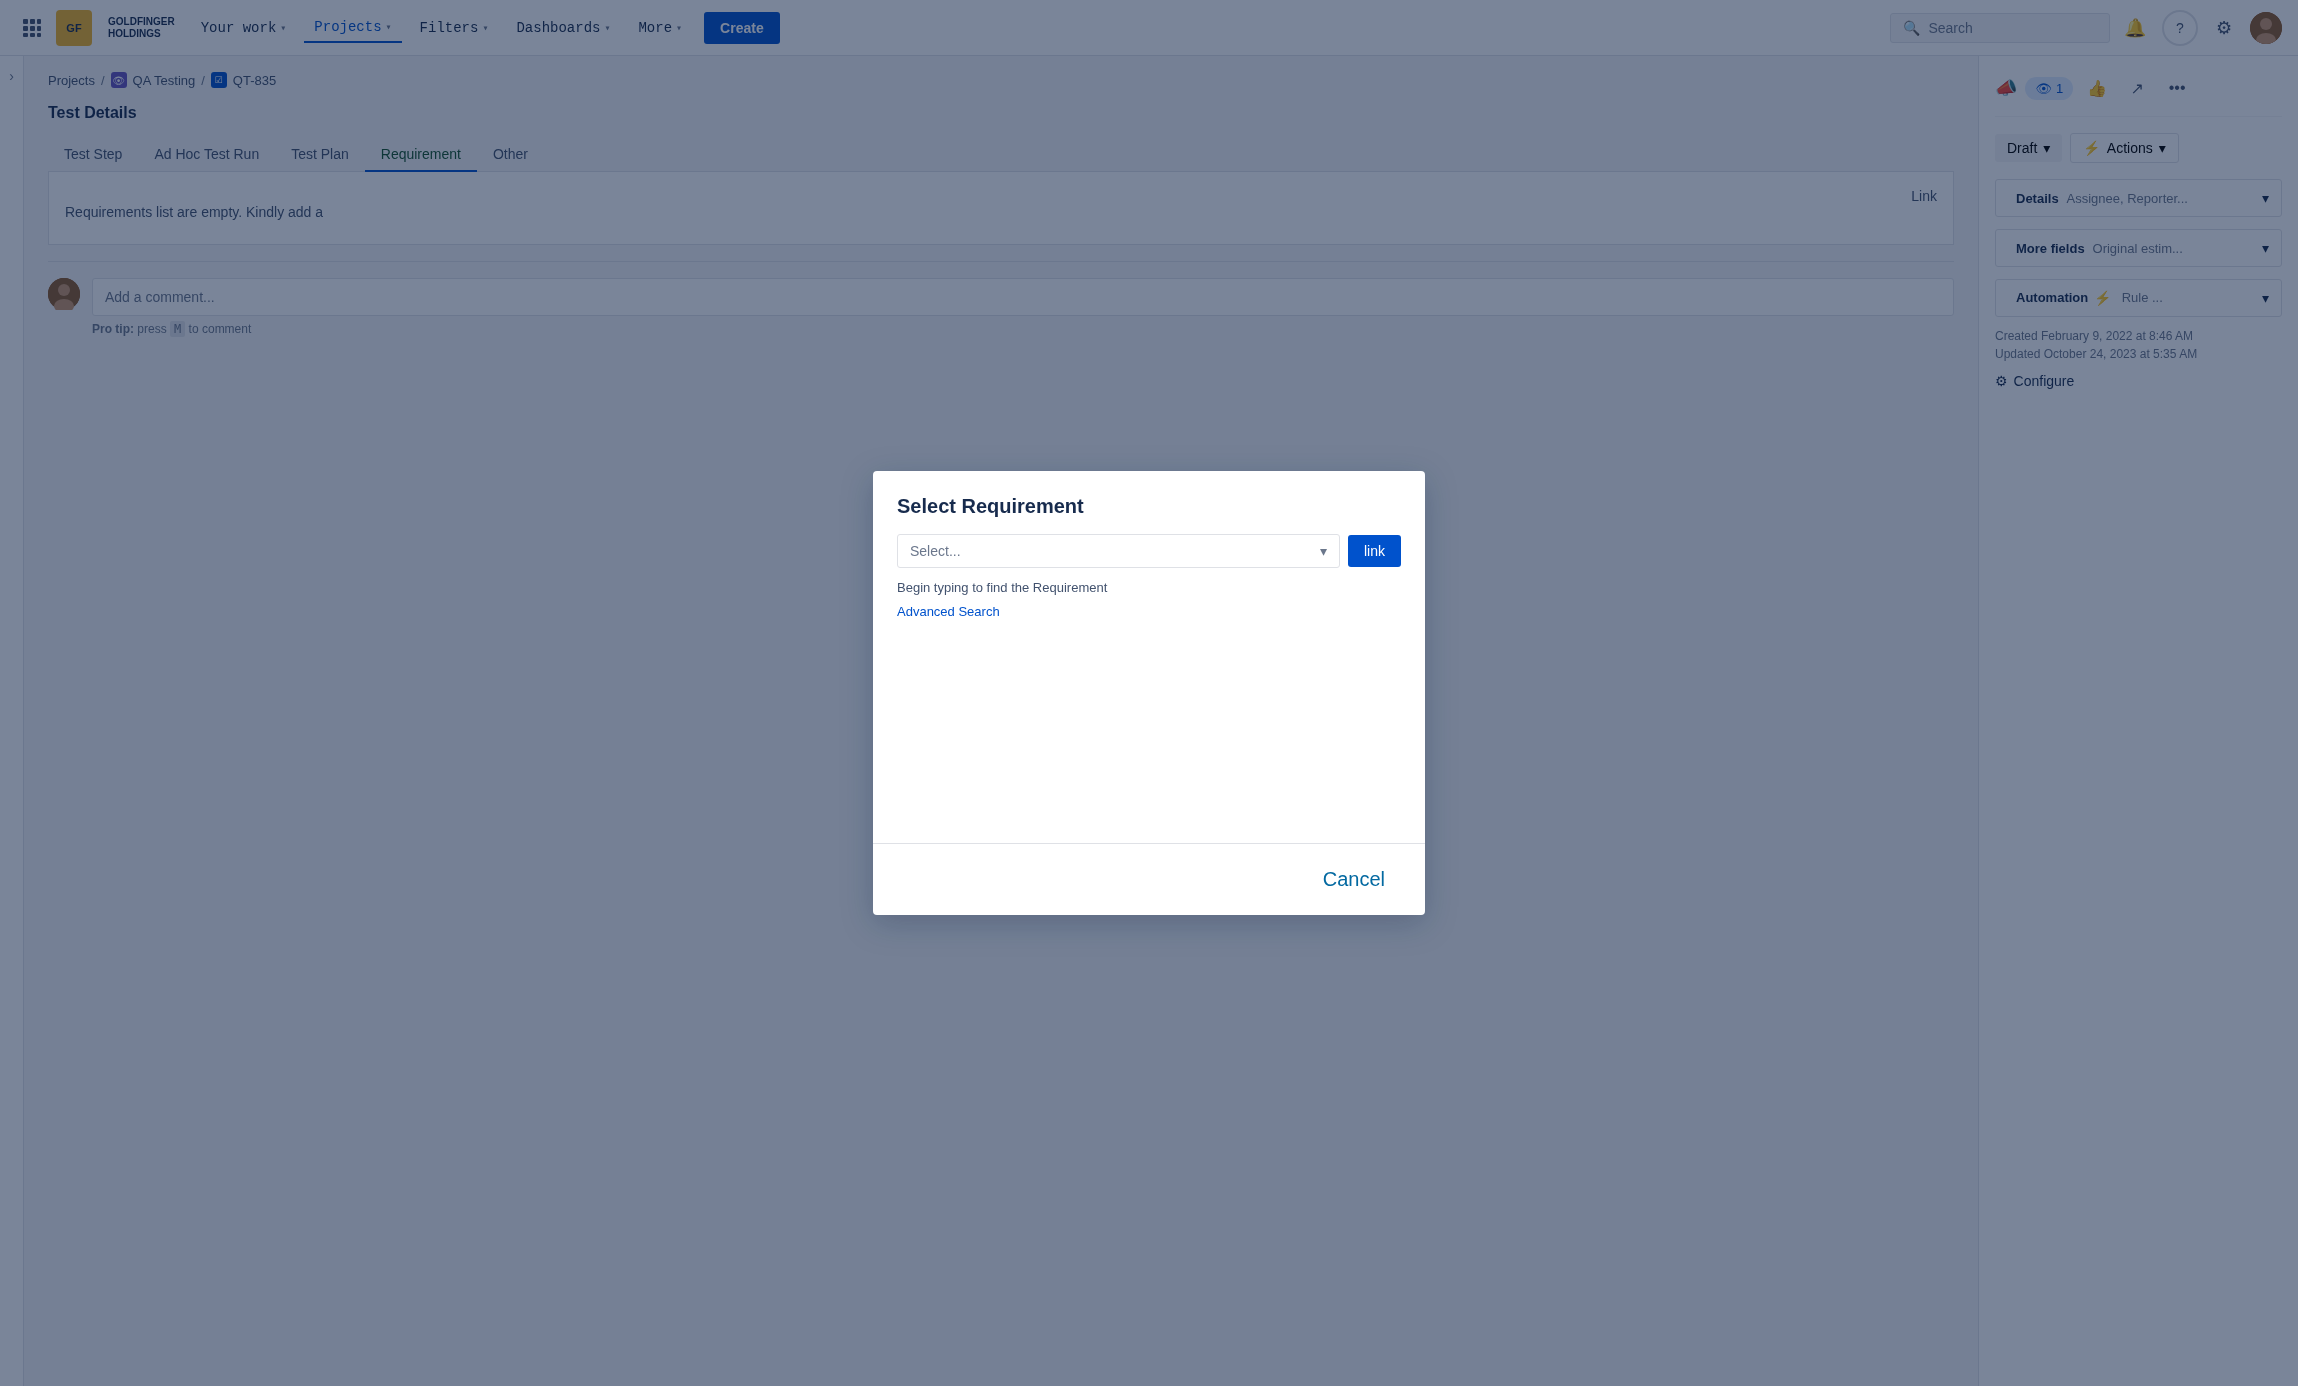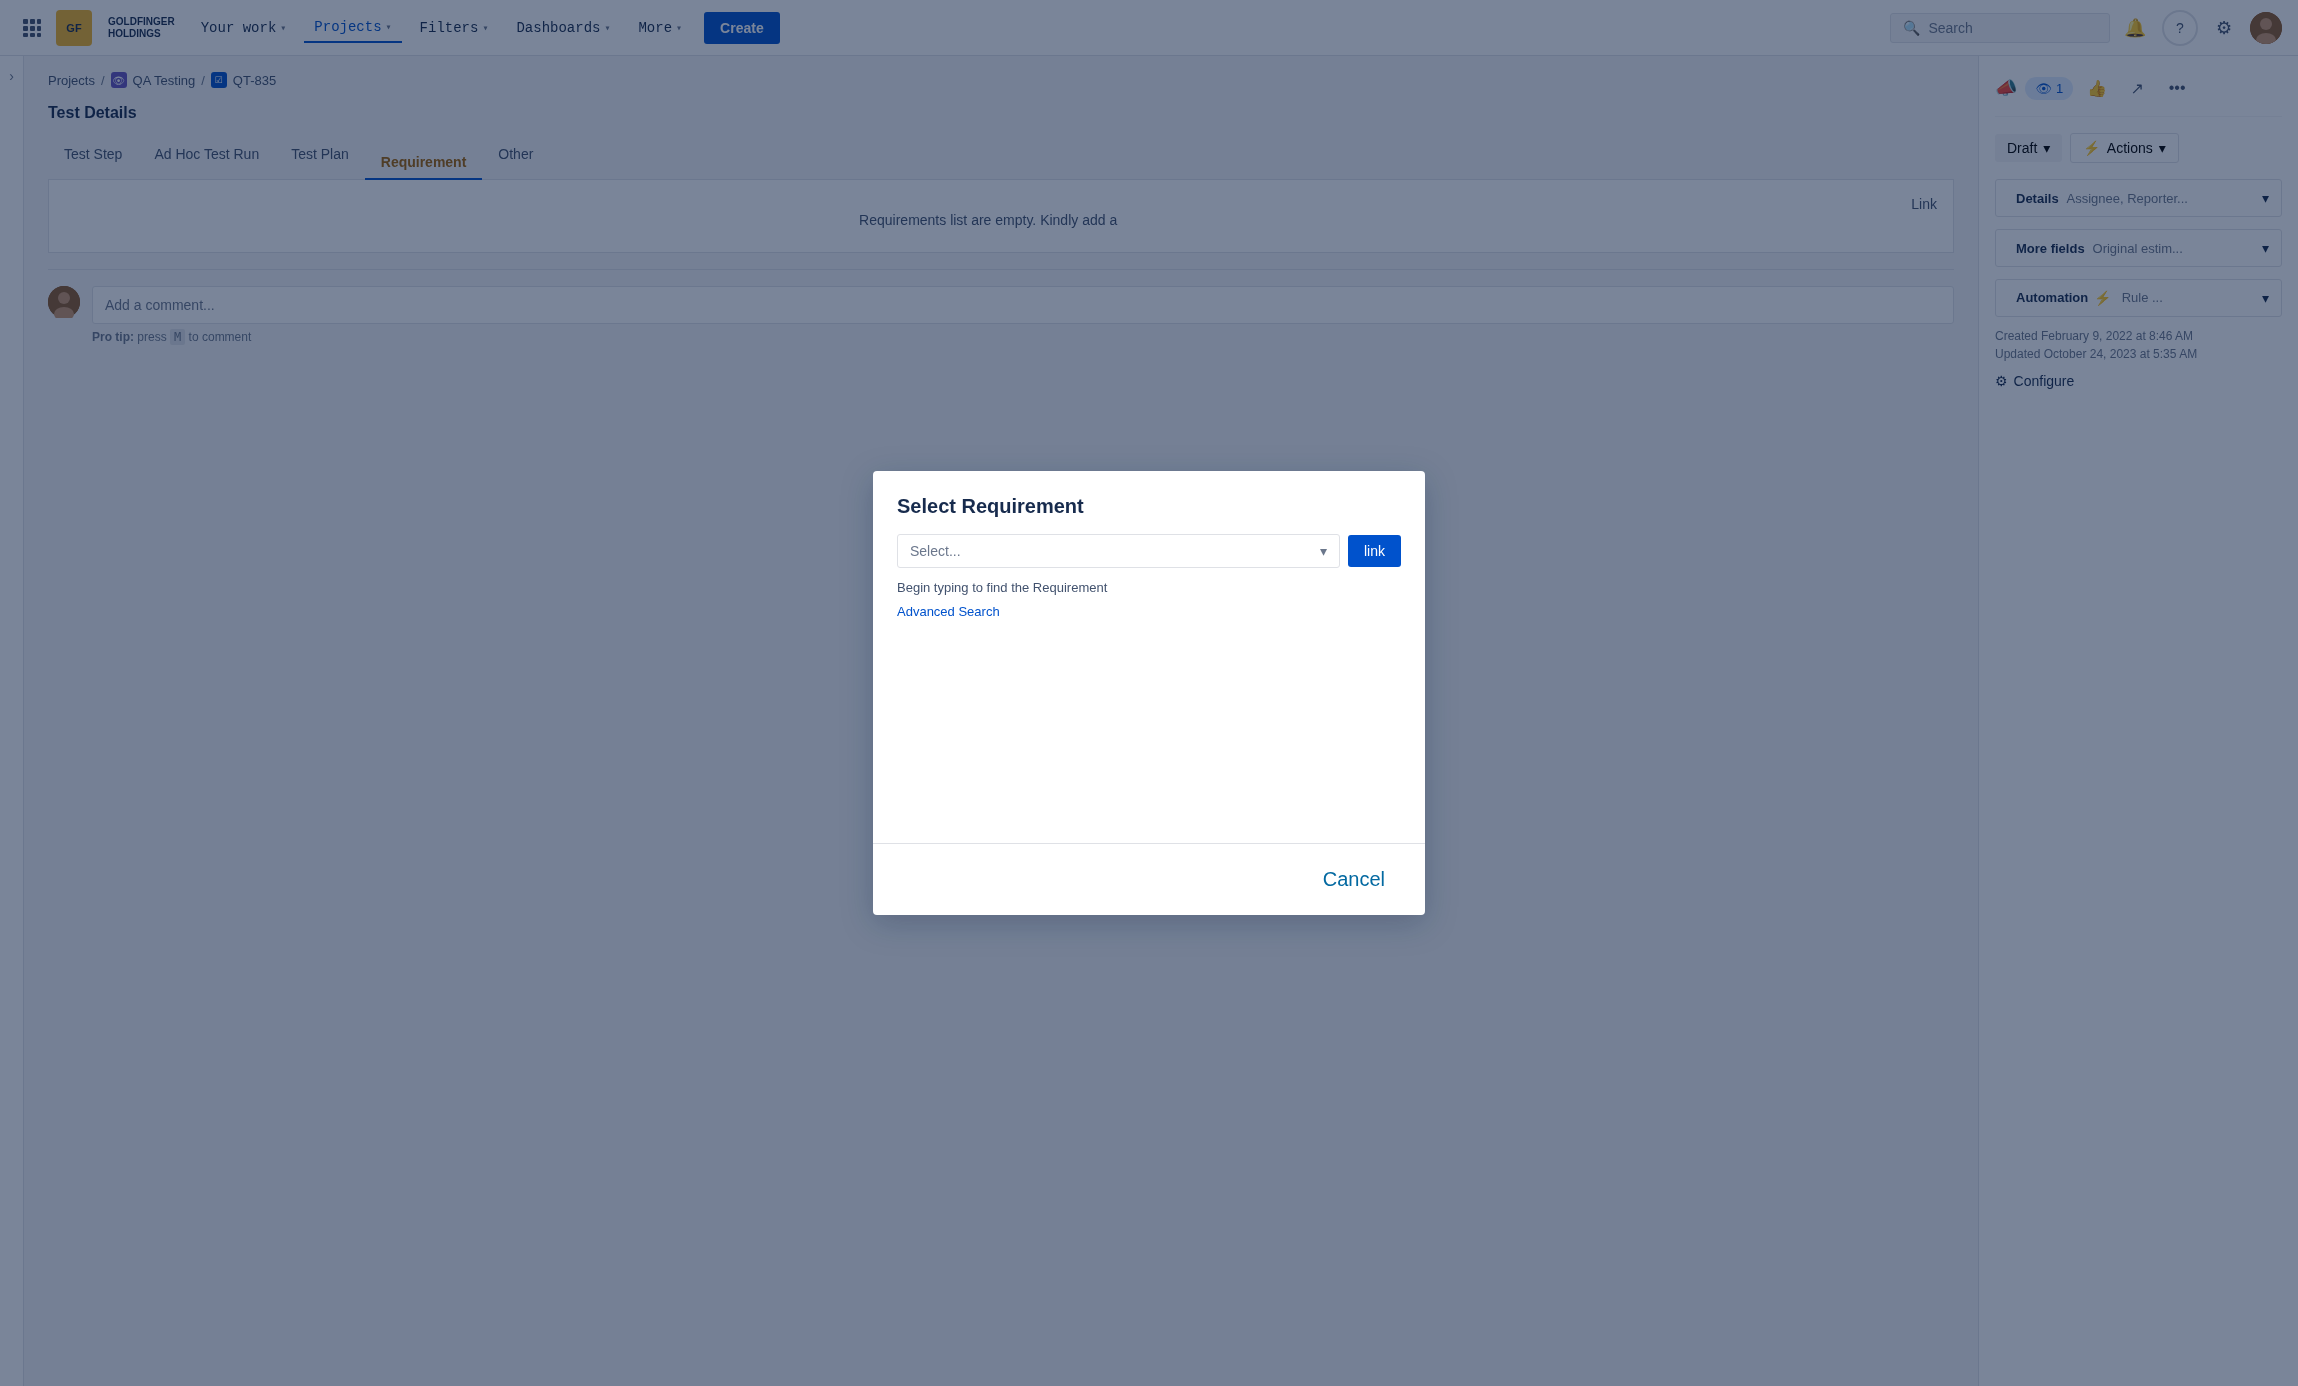--- a/index.html
+++ b/index.html
@@ -36,24 +36,24 @@
     .breadcrumb a { color: #42526e; text-decoration: none; }
     .breadcrumb-sep { color: #6b778c; }
     .breadcrumb-icon { width: 16px; height: 16px; border-radius: 3px; display: inline-flex; align-items: center; justify-content: center; font-size: 10px; }
     .breadcrumb-icon.qa { background: #6554c0; color: #fff; }
     .breadcrumb-icon.issue { background: #0052cc; color: #fff; }
 
     
     .page-title { font-size: 16px; font-weight: 600; margin-bottom: 16px; color: #172b4d; }
     .tabs { display: flex; border-bottom: 1px solid #dfe1e6; margin-bottom: 0; }
     .tab { padding: 8px 16px; cursor: pointer; font-size: 14px; color: #42526e; border-bottom: 2px solid transparent; margin-bottom: -1px; }
-    .tab.active { color: #a16207; border-bottom-color: #0052cc; font-weight: 700; margin-top: 8px; }
+    .tab.active { color: #14532d; border-bottom-color: #0052cc; font-weight: 400; }
     .tab-content { background: #fff; padding: 16px; border: 1px solid #dfe1e6; border-top: none; }
     .link-btn { float: right; font-size: 14px; color: #42526e; cursor: pointer; margin-bottom: 8px; }
-    .requirements-empty { color: #42526e; font-size: 14px; padding: 8px 0; text-align: center; }
+    .requirements-empty { color: #42526e; font-size: 14px; padding: 8px 0; }
 
     
     .rp-icons { display: flex; align-items: center; gap: 8px; margin-bottom: 16px; padding-bottom: 12px; border-bottom: 1px solid #f4f5f7; }
     .rp-icon-btn { width: 32px; height: 32px; border-radius: 50%; display: flex; align-items: center; justify-content: center; cursor: pointer; color: #42526e; font-size: 16px; }
     .rp-watch { display: flex; align-items: center; gap: 4px; background: #deebff; border-radius: 12px; padding: 4px 10px; cursor: pointer; color: #0052cc; font-size: 13px; }
     .rp-status { display: flex; align-items: center; gap: 8px; margin-bottom: 16px; }
     .rp-status-btn { background: #f4f5f7; border: none; border-radius: 3px; padding: 6px 12px; font-size: 14px; font-weight: 500; cursor: pointer; display: flex; align-items: center; gap: 6px; }
     .rp-actions-btn { display: flex; align-items: center; gap: 6px; border: 1px solid #dfe1e6; border-radius: 3px; padding: 6px 12px; cursor: pointer; background: #fff; font-size: 14px; font-weight: 500; }
     .rp-section { margin-bottom: 12px; border: 1px solid #dfe1e6; border-radius: 3px; padding-left: 8px; }
     .rp-section-header { display: flex; align-items: center; padding: 10px 12px; cursor: pointer; justify-content: space-between; }

